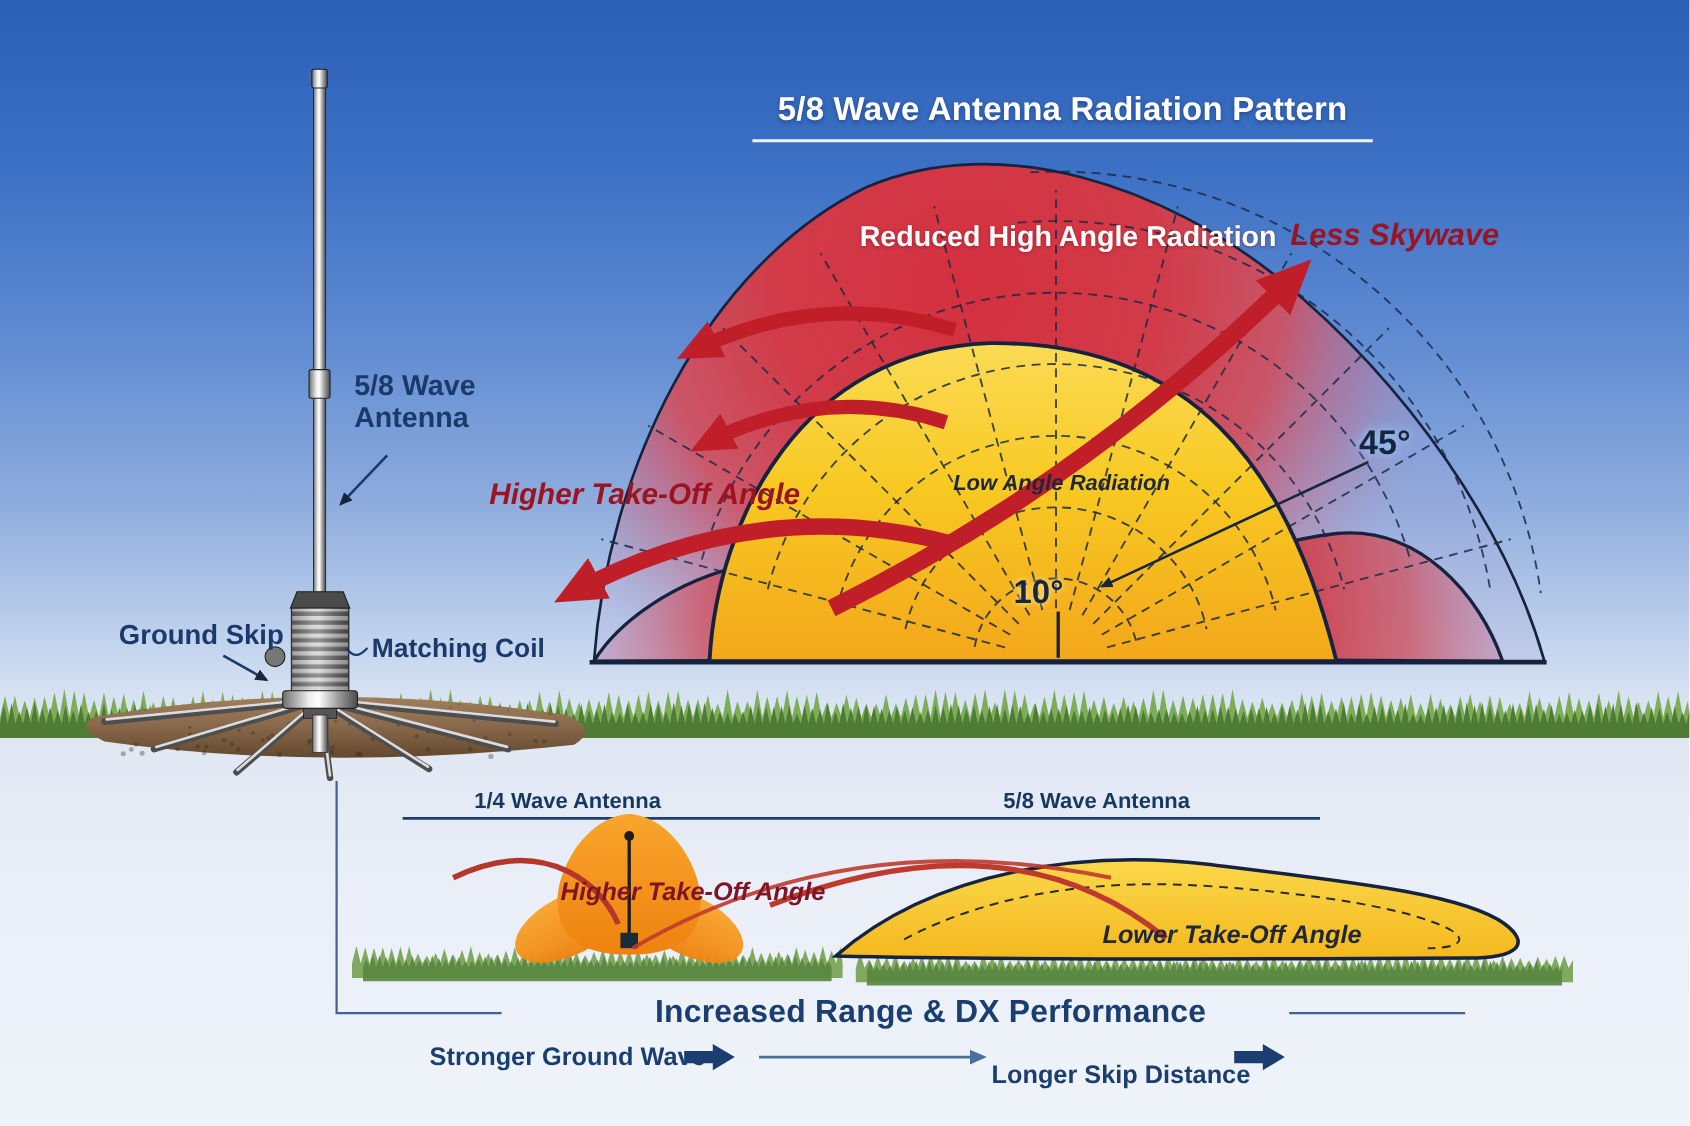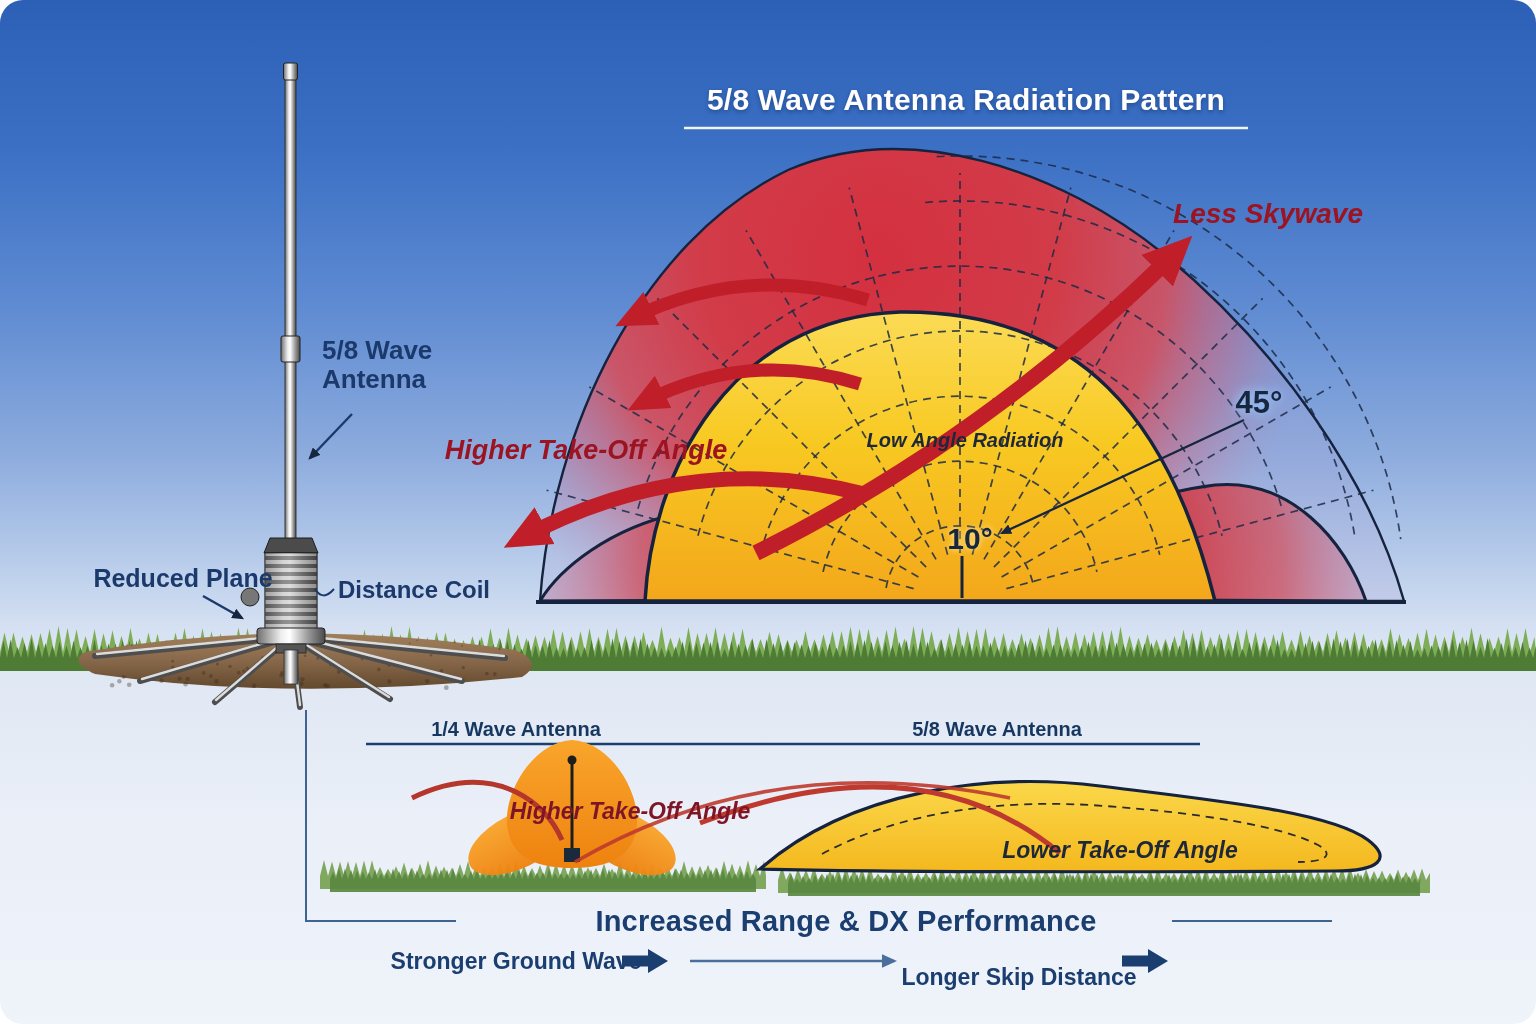--- a/index.html
+++ b/index.html
@@ -3,21 +3,20 @@
 <meta charset="utf-8">
 <style>
   html,body{margin:0;padding:0;background:#ffffff;}
   .stage{
     position:relative;width:1536px;height:1024px;overflow:hidden;
     font-family:"Liberation Sans","DejaVu Sans",sans-serif;
     background:linear-gradient(180deg,
       #2c60b6 0%, #3a6fc4 14%, #5f8bd2 30%, #8fadde 45%,
       #b9cdeb 55%, #d4e0f2 61%, #dde6f3 64%,
       #e2e9f4 68%, #eaeff8 80%, #eff3fa 100%);
-    border-radius:23px;
   }
   .stage svg{position:absolute;left:0;top:0;}
   .lbl{position:absolute;font-weight:bold;white-space:nowrap;transform:translate(-50%,-50%);}
   .title{font-size:30px;color:#ffffff;letter-spacing:.2px;text-shadow:0 2px 4px rgba(15,35,80,.45);}
   .white{font-size:26px;color:#ffffff;text-shadow:0 1px 3px rgba(120,20,30,.55);}
   .dkred-i{font-style:italic;color:#9c1322;}
   .skywave{font-size:28px;}
   .ht-main{font-size:27px;}
   .ht-small{font-size:23px;color:#7e1526;}
   .ink-i{font-style:italic;color:#1f2838;}
@@ -282,32 +281,33 @@
     <g>
       <path d="M 622 955.5 h 26 v -6.5 l 20 12 l -20 12 v -6.5 h -26 z" fill="#1b3e70"></path>
       <line x1="690" y1="961" x2="894" y2="961" stroke="#4a6f9d" stroke-width="2.6" marker-end="url(#mS)"></line>
       <path d="M 1122 955.5 h 26 v -6.5 l 20 12 l -20 12 v -6.5 h -26 z" fill="#1b3e70"></path>
     </g>
   </g>
 </svg>
 
 <div class="lbl title" style="left:966px;top:100px;">5/8 Wave Antenna Radiation Pattern</div>
 
+<div class="lbl white" style="left:971px;top:215px;">Reduced High Angle Radiation</div>
 <div class="lbl dkred-i skywave" style="left:1268px;top:214px;">Less Skywave</div>
 <div class="lbl dkred-i ht-main" style="left:586px;top:450px;">Higher Take-Off Angle</div>
 <div class="lbl ink-i low" style="left:965px;top:440px;">Low Angle Radiation</div>
 <div class="lbl deg d45" style="left:1259px;top:403px;">45°</div>
-<div class="lbl deg d10" style="left:970px;top:539px;">10°</div>
+<div class="lbl deg d10" style="left:944px;top:539px;">10°</div>
 
 <div class="lbl navy ant-lbl" style="left:322px;top:336px;">
   <div>5/8 Wave</div>
   <div>Antenna</div>
 </div>
-<div class="lbl navy g-lbl" style="left:183px;top:578px;">Reduced Plane</div>
-<div class="lbl navy m-lbl" style="left:338px;top:590px;">Distance Coil</div>
+<div class="lbl navy g-lbl" style="left:183px;top:578px;">Ground Skip</div>
+<div class="lbl navy m-lbl" style="left:338px;top:590px;">Matching Coil</div>
 
 <div class="lbl h2" style="left:516px;top:729px;">1/4 Wave Antenna</div>
 <div class="lbl h2" style="left:997px;top:729px;">5/8 Wave Antenna</div>
 <div class="lbl dkred-i ht-small" style="left:630px;top:811px;">Higher Take-Off Angle</div>
 <div class="lbl ink-i lt" style="left:1120px;top:850px;">Lower Take-Off Angle</div>
 
 <div class="lbl foot-h" style="left:818px;top:921px;">Increased Range &amp; DX Performance</div>
 <div class="lbl foot-i" style="left:516px;top:961px;">Stronger Ground Wave</div>
 <div class="lbl foot-i" style="left:1019px;top:961px;margin-top:16px;">Longer Skip Distance</div>
 

